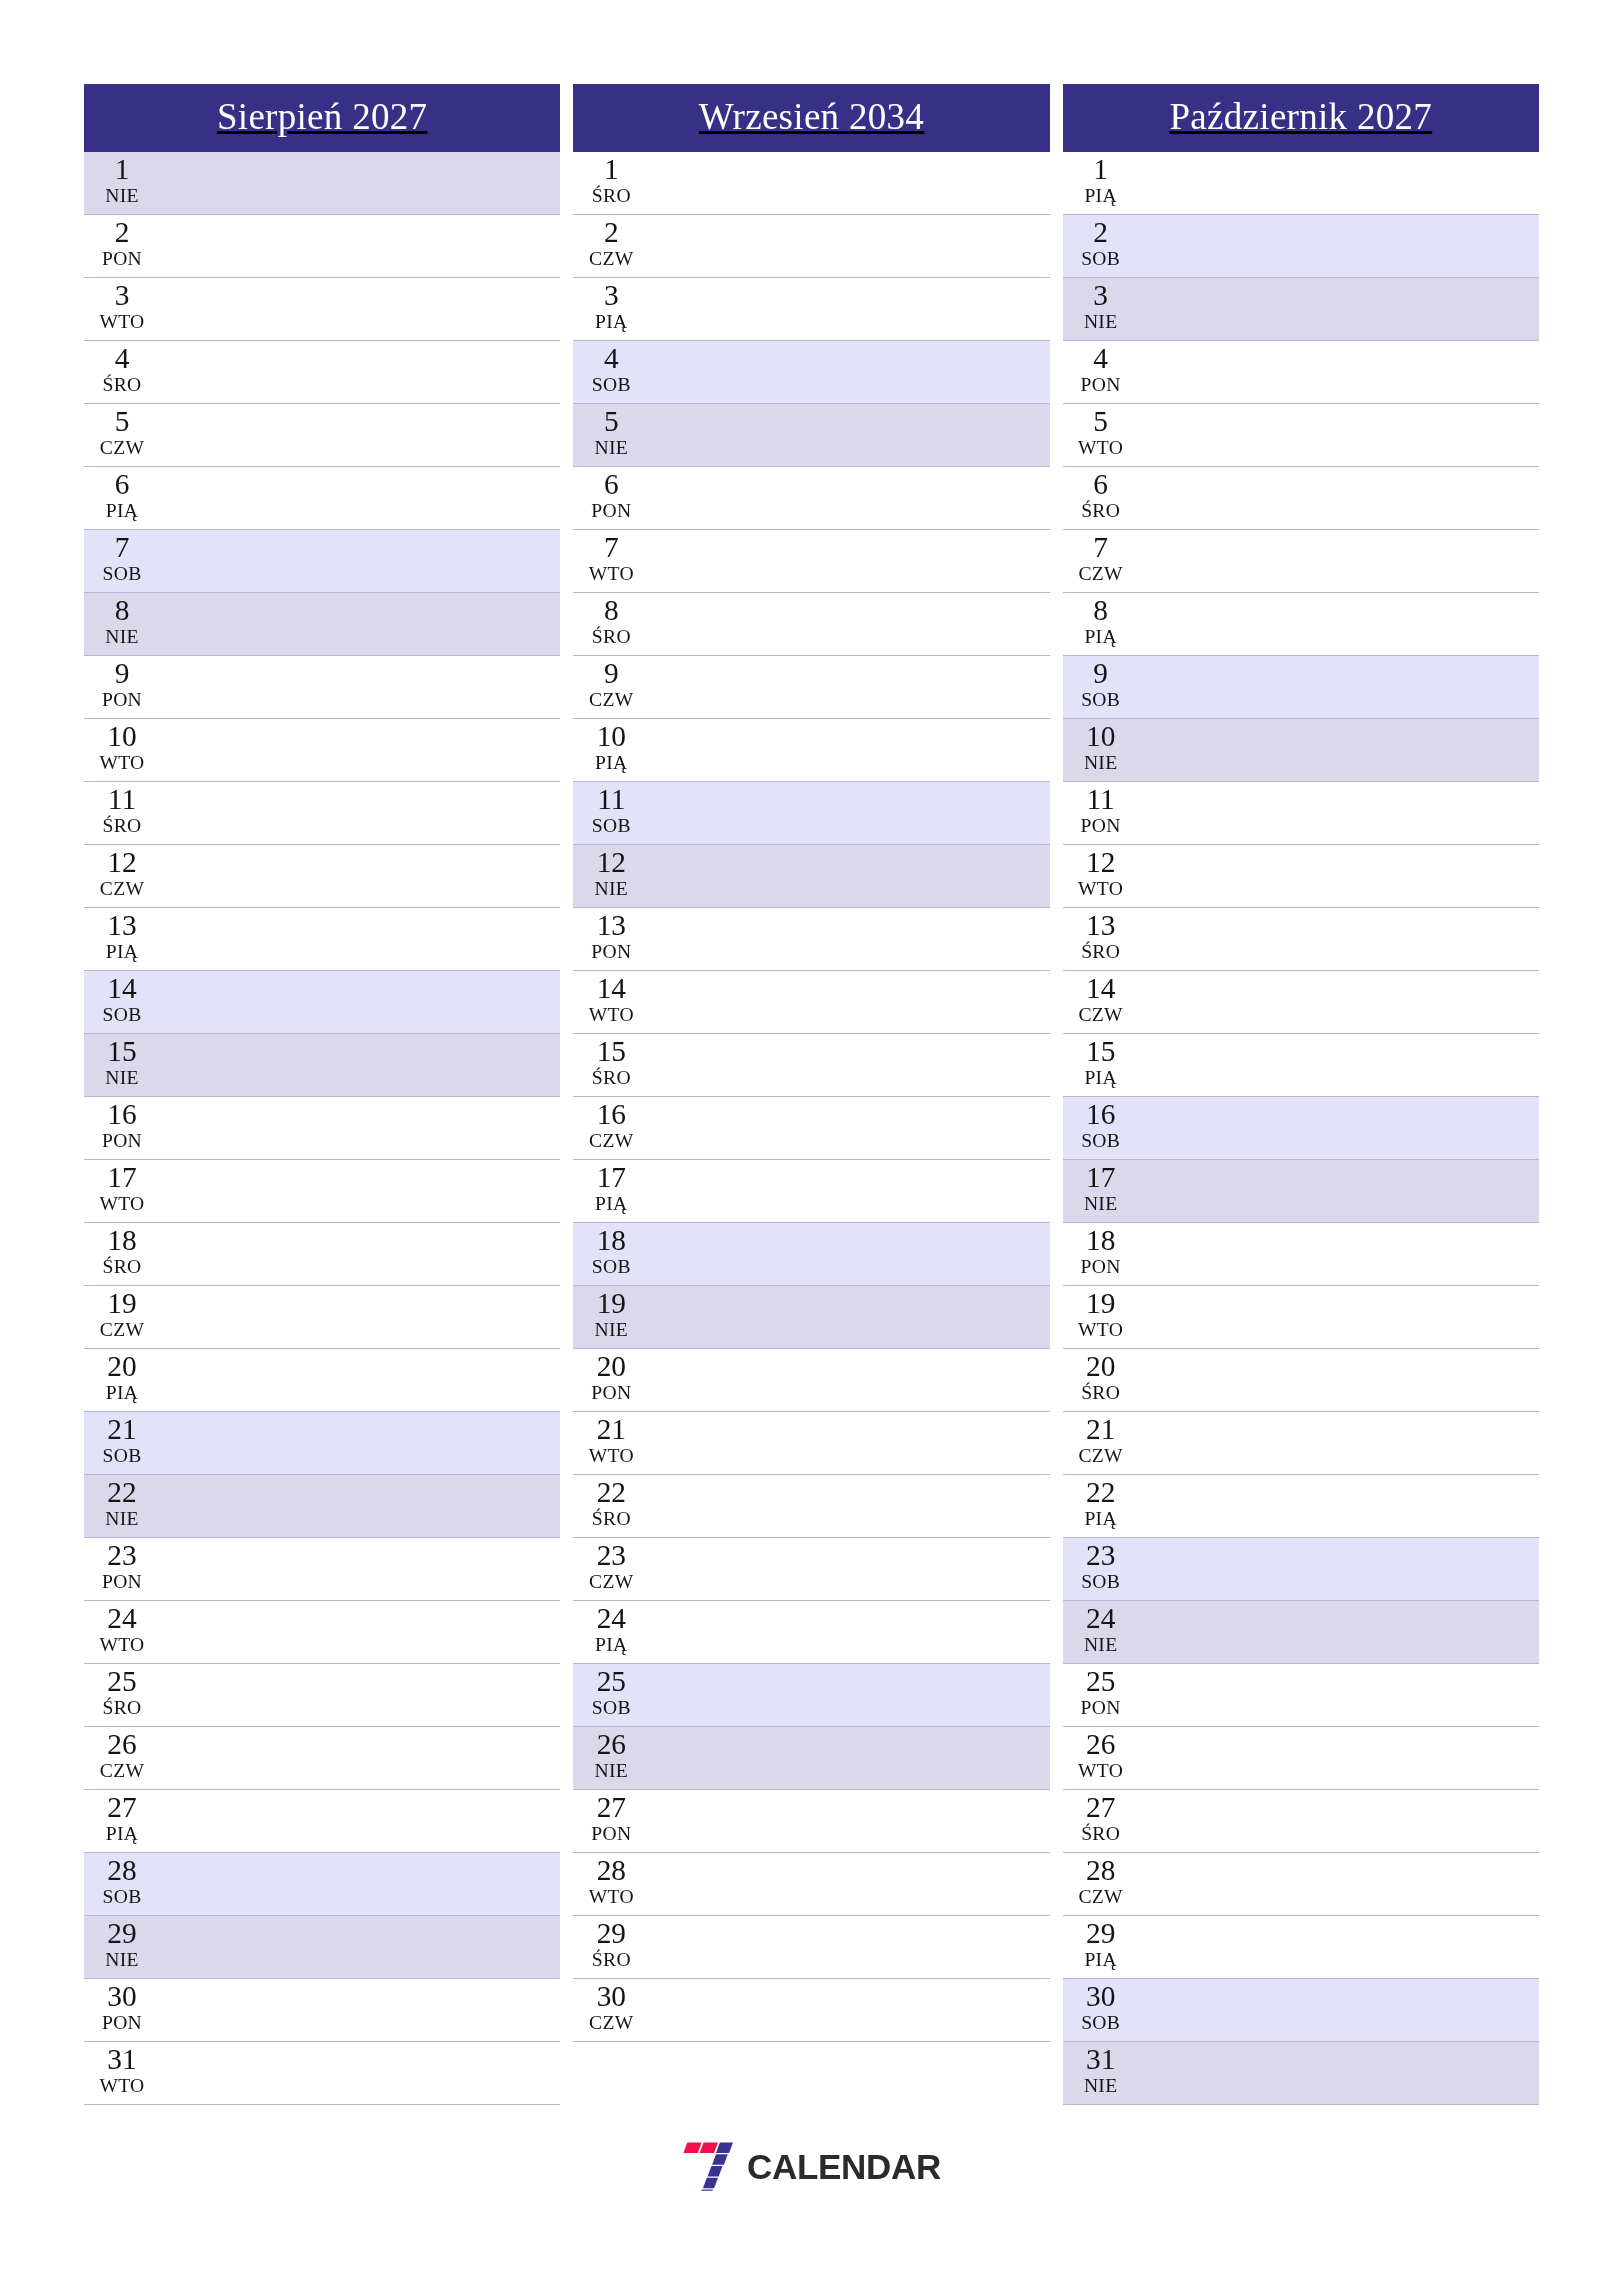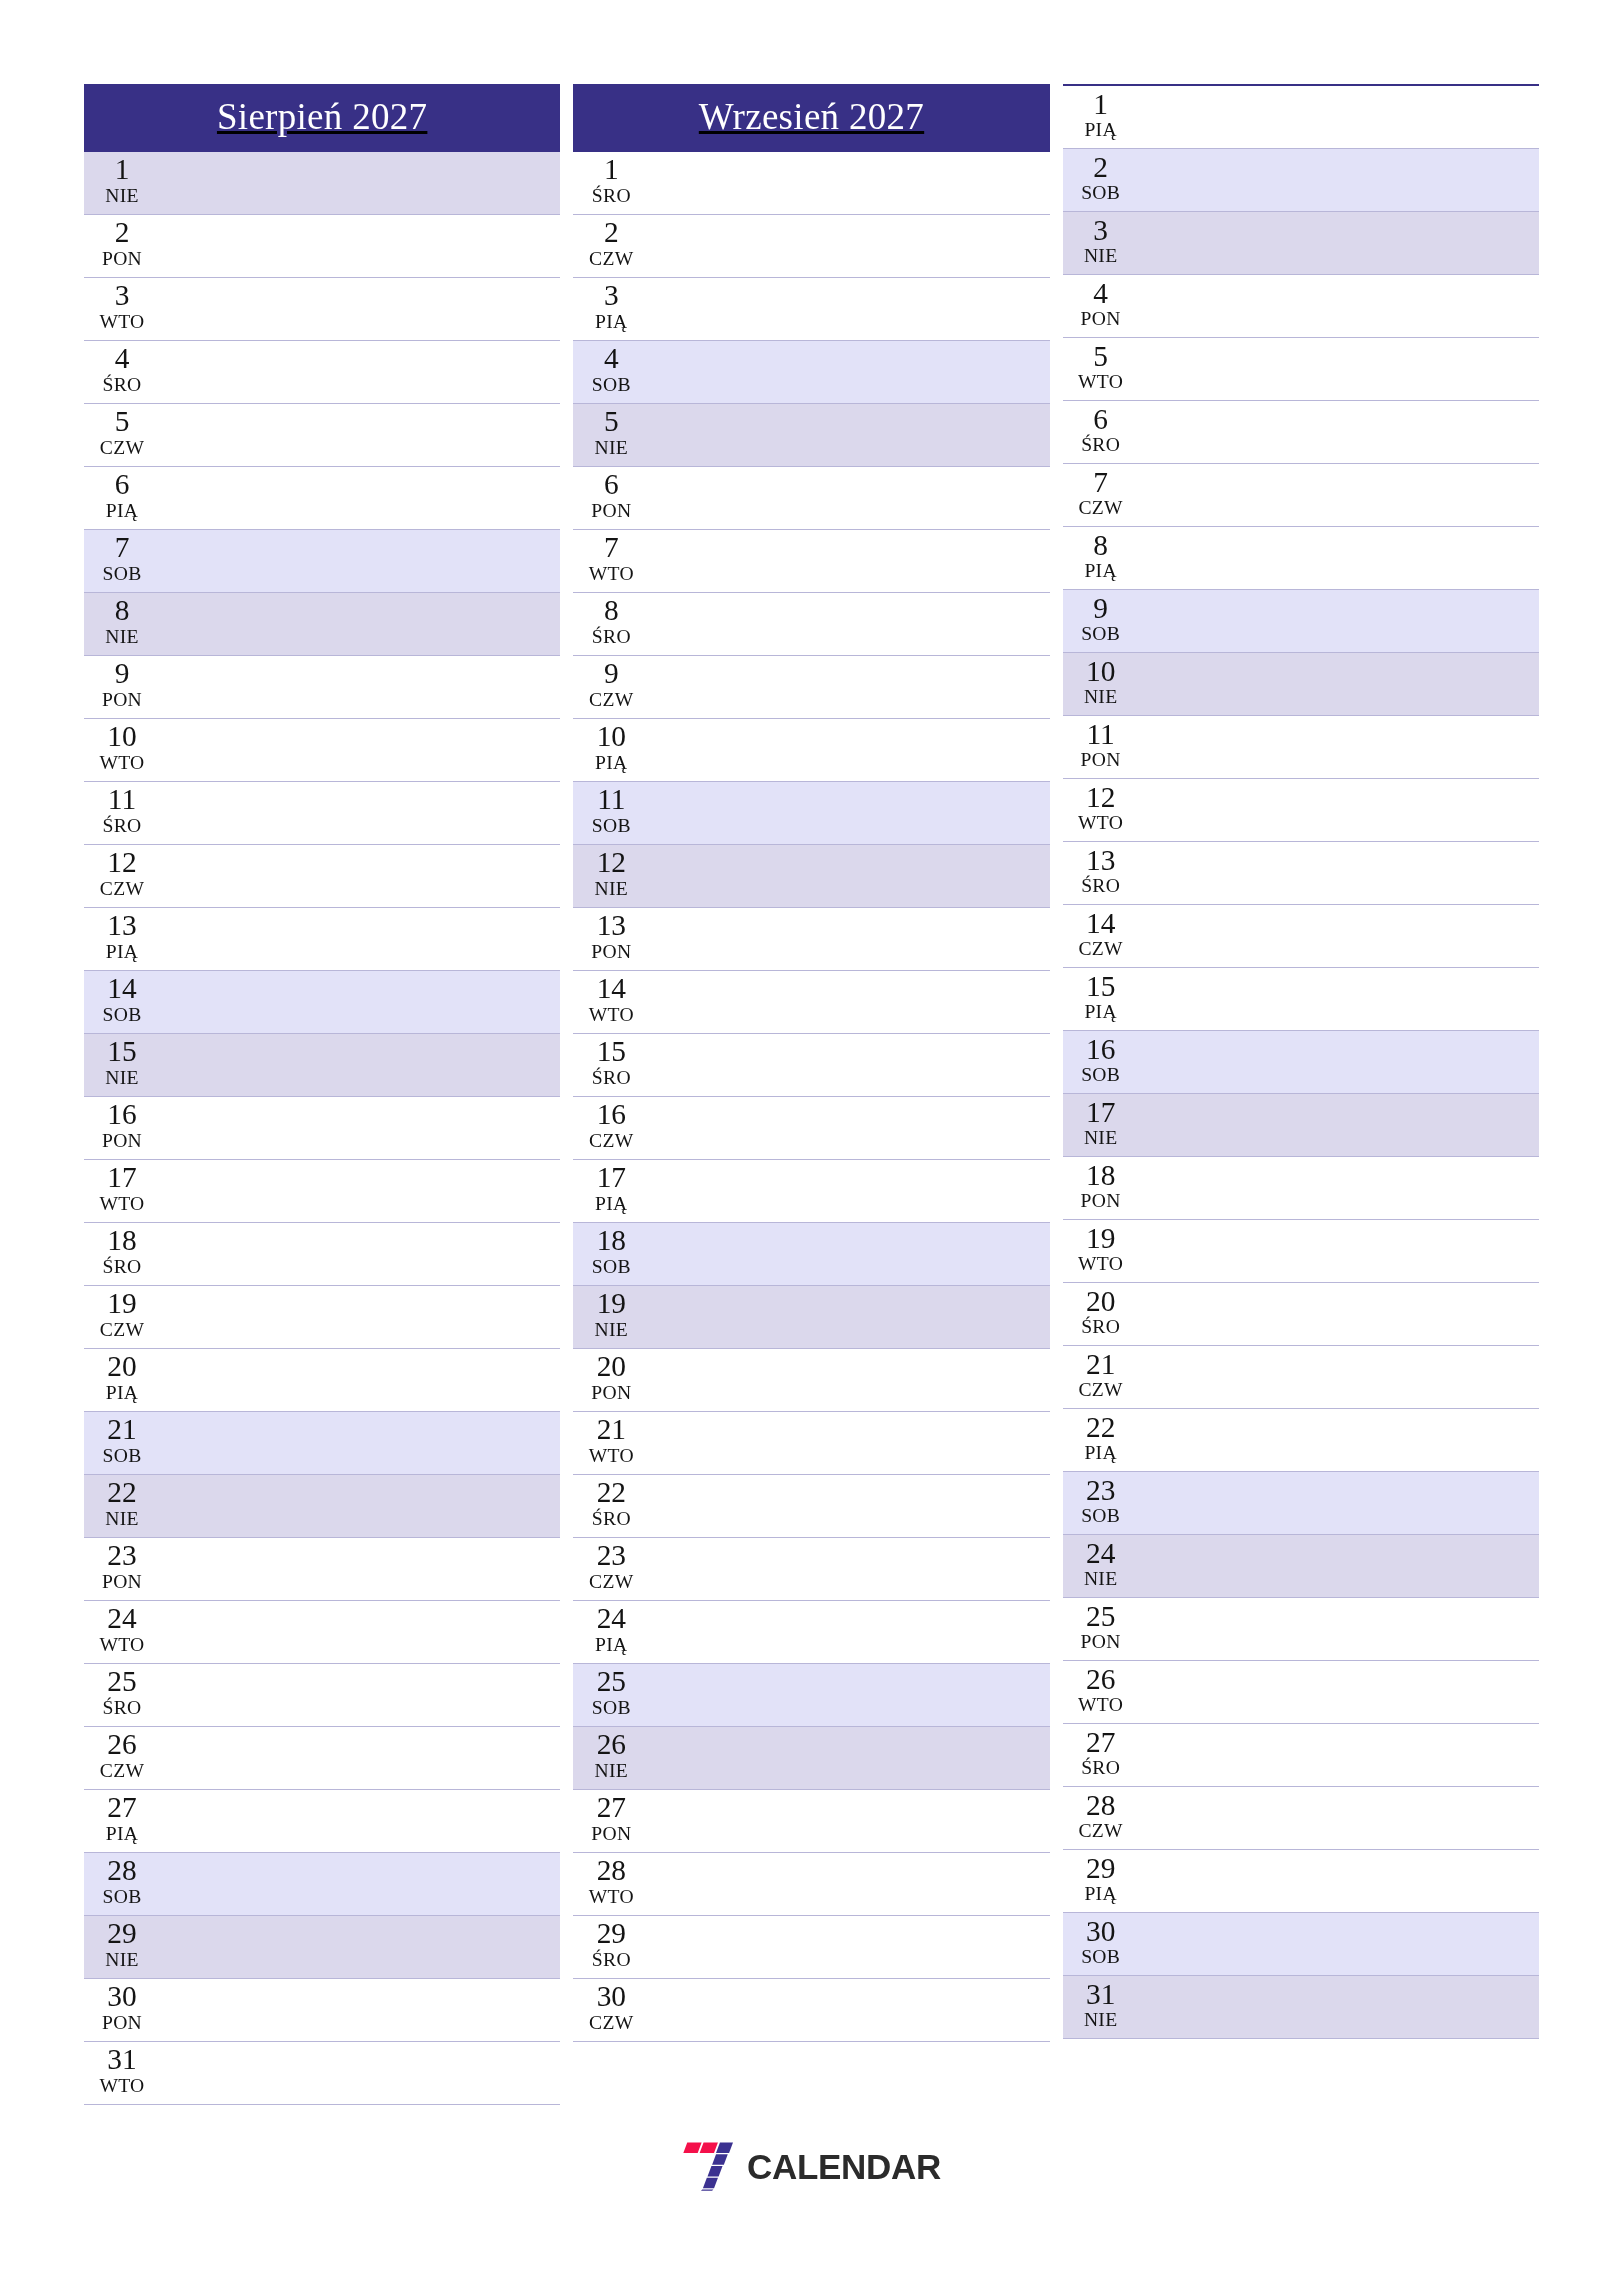--- a/index.html
+++ b/index.html
@@ -321,21 +321,21 @@
           <div class="day-row">
             <div class="day-inner">
               <div class="day-num">31</div>
               <div class="day-abbr">WTO</div>
             </div>
           </div>
         </div>
     </div>
 
     <div class="month-col">
-      <div class="month-header">Wrzesień 2027</div>
+      <div class="month-header">Wrzesień 2034</div>
       <div class="days">
           <div class="day-row">
             <div class="day-inner">
               <div class="day-num">1</div>
               <div class="day-abbr">ŚRO</div>
             </div>
           </div>
           <div class="day-row">
             <div class="day-inner">
               <div class="day-num">2</div>
@@ -507,20 +507,21 @@
           <div class="day-row">
             <div class="day-inner">
               <div class="day-num">30</div>
               <div class="day-abbr">CZW</div>
             </div>
           </div>
         </div>
     </div>
 
     <div class="month-col">
+      <div class="month-header">Październik 2027</div>
       <div class="days">
           <div class="day-row">
             <div class="day-inner">
               <div class="day-num">1</div>
               <div class="day-abbr">PIĄ</div>
             </div>
           </div>
           <div class="day-row sat">
             <div class="day-inner">
               <div class="day-num">2</div>

